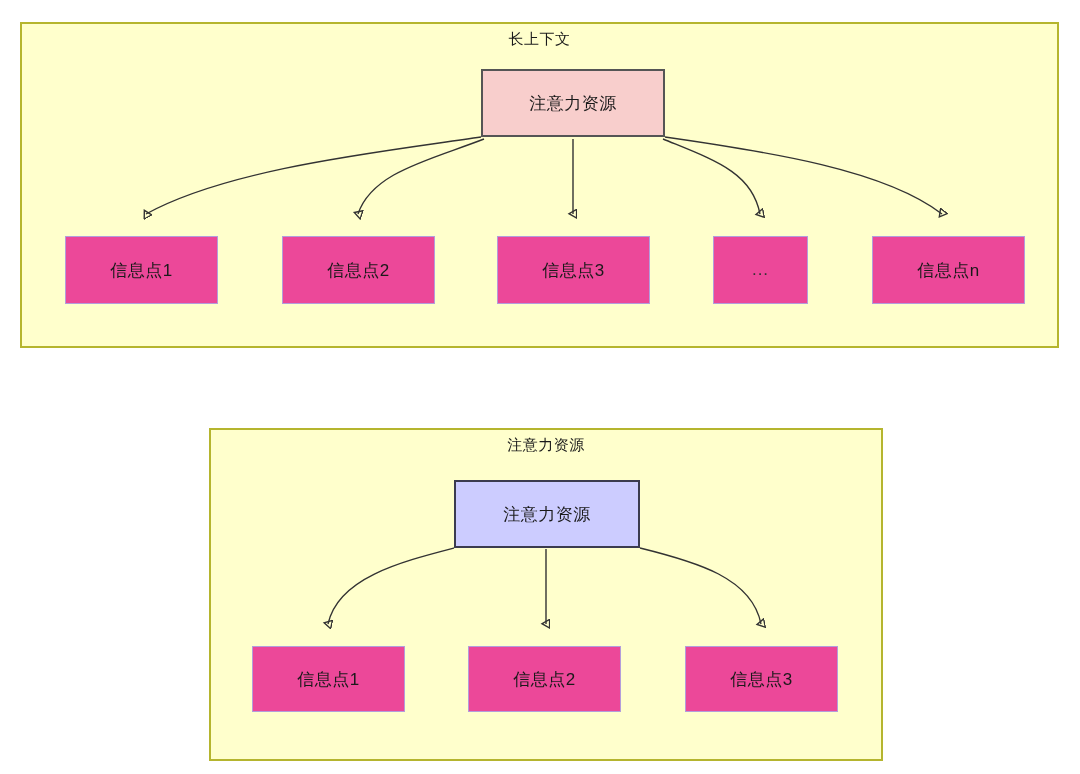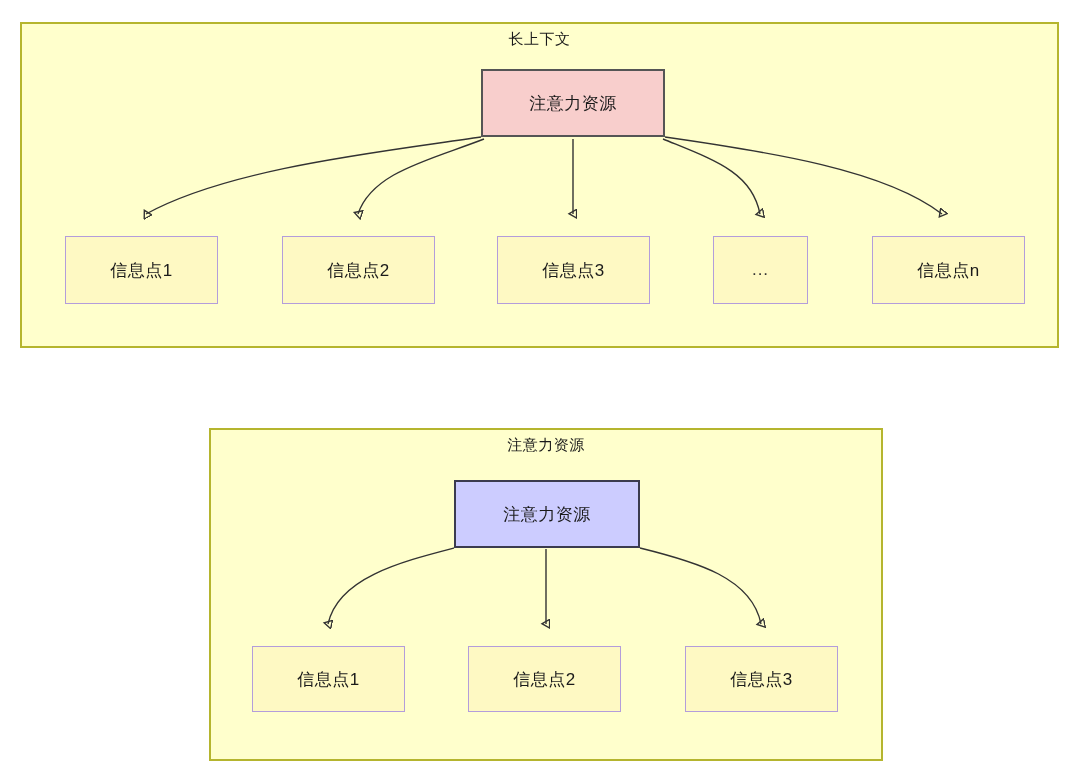--- a/index.html
+++ b/index.html
@@ -49,21 +49,21 @@
   }
   .node-root-long {
     background: #f8cecc;
     border: 2px solid #555555;
   }
   .node-root-short {
     background: #ccccff;
     border: 2px solid #3b3b4f;
   }
   .node-leaf {
-    background: #fef9c3;
+    background: #ec4899;
     border: 1.6px solid #b39ddb;
   }
   .node-leaf.dots {
     color: #333333;
     letter-spacing: 1px;
   }
   svg.edges {
     position: absolute;
     left: 0; top: 0;
     width: 1080px;

